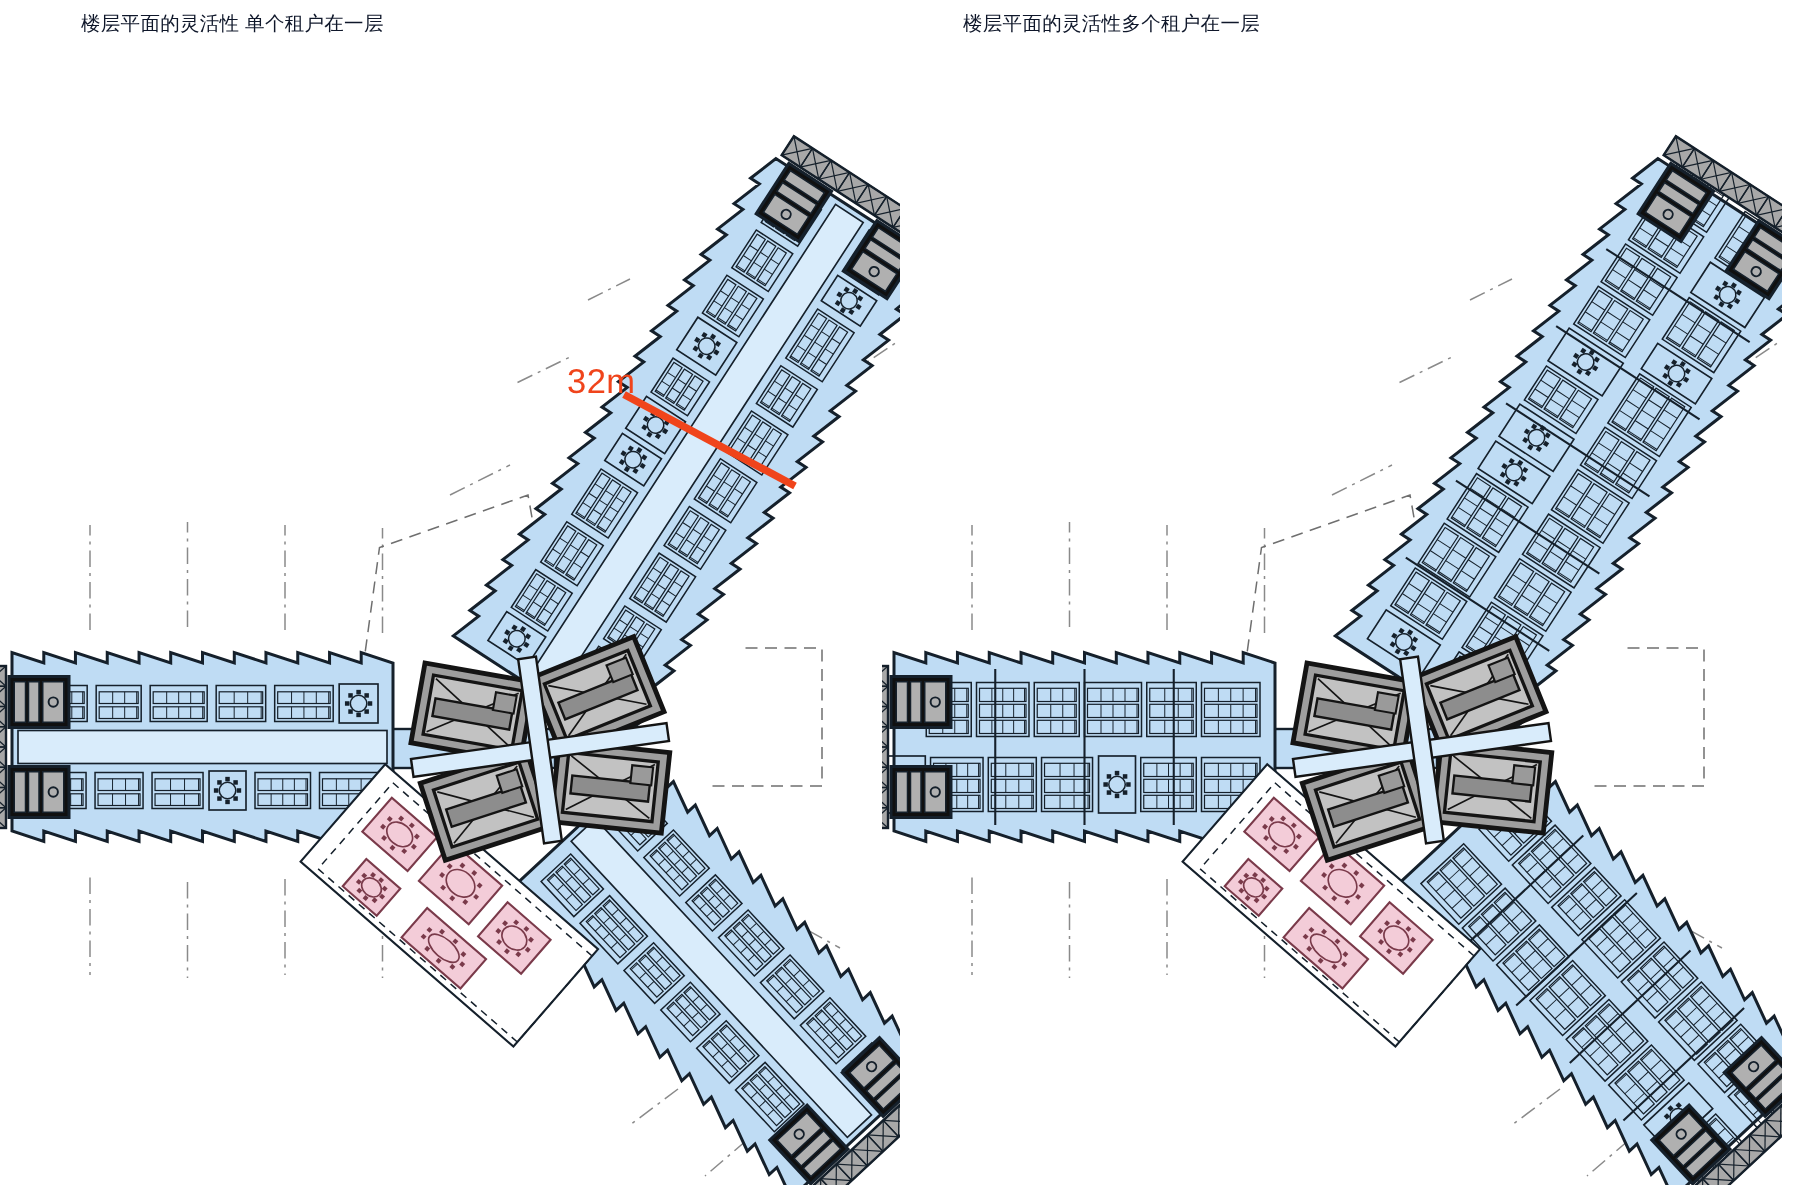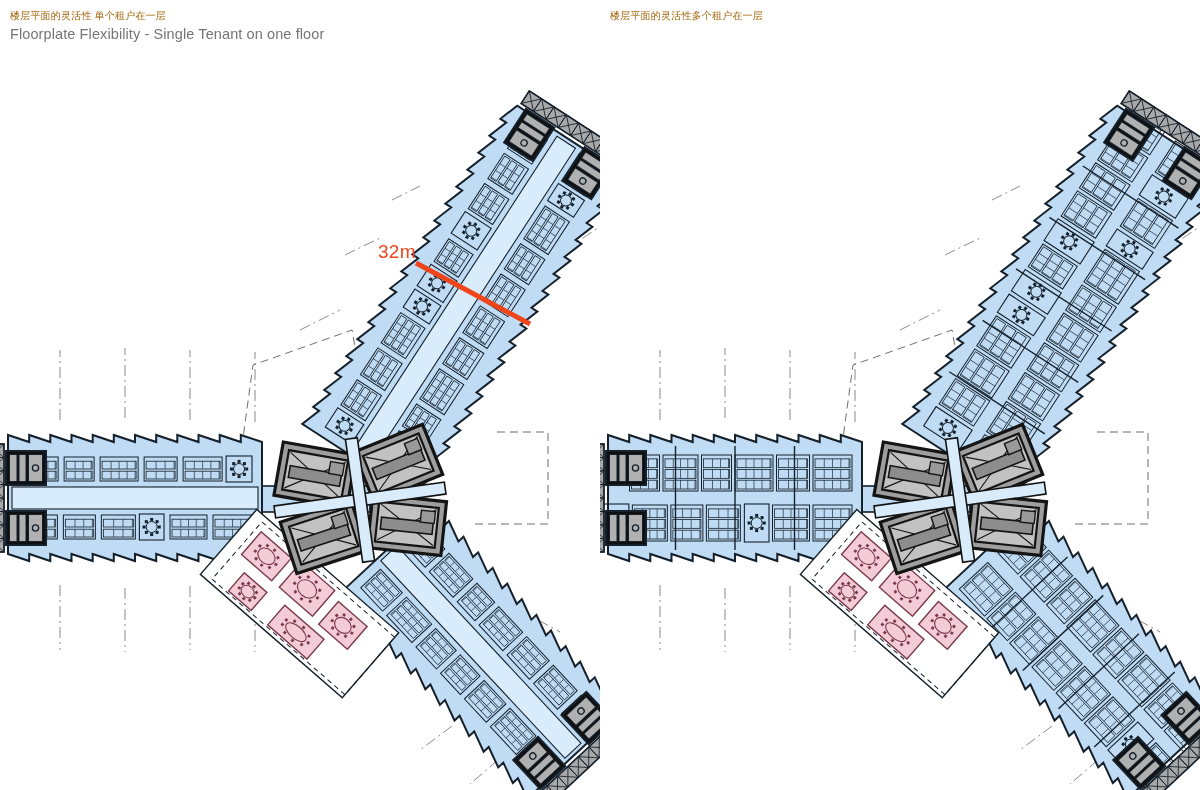--- a/index.html
+++ b/index.html
@@ -3,39 +3,38 @@
 <meta charset="utf-8">
 <style>
   html,body{margin:0;padding:0;}
   body{
     width:1200px;height:790px;background:#ffffff;
     font-family:"Liberation Sans","DejaVu Sans",sans-serif;
     overflow:hidden;position:relative;
   }
   .panel{position:absolute;top:0;height:790px;width:600px;}
   .panel.left{left:0;}
-  .panel.right{left:600px;}
+  .panel.right{left:588px;}
   .titleblock{position:absolute;left:10px;top:6px;width:560px;}
-  .title-cn{font-size:10px;color:#a16207;line-height:19px;white-space:nowrap;letter-spacing:.2px;}
+  .title-cn{font-size:13px;color:#0f172a;line-height:19px;white-space:nowrap;letter-spacing:.2px;margin-left:44px;}
   .title-en{font-size:14.5px;color:#757575;line-height:19px;white-space:nowrap;letter-spacing:.1px;}
   .plan{position:absolute;left:0;top:0;width:600px;height:790px;}
   svg{display:block;}
   .dimlabel{
-    position:absolute;font-size:19px;color:#F0441B;
+    position:absolute;font-size:23px;color:#F0441B;
     font-family:"Liberation Sans","DejaVu Sans",sans-serif;
     letter-spacing:.3px;
   }
 </style>
 </head>
 <body>
 
 <div class="panel left">
   <div class="titleblock">
     <div class="title-cn">楼层平面的灵活性 单个租户在一层</div>
-    <div class="title-en">Floorplate Flexibility - Single Tenant on one floor</div>
   </div>
   <div class="plan">
     <svg id="svg-left" width="600" height="790" viewBox="0 0 600 790" xmlns="http://www.w3.org/2000/svg">
         <g>
           <g>
             <line x1="8" y1="465" x2="120" y2="465" stroke="#8a8a8a" stroke-width="1" stroke-dasharray="11 4 2 4"></line>
             <line x1="8" y1="545" x2="120" y2="545" stroke="#8a8a8a" stroke-width="1" stroke-dasharray="11 4 2 4"></line>
             <line x1="60" y1="420" x2="60" y2="350" stroke="#8a8a8a" stroke-width="1" stroke-dasharray="11 4 2 4"></line>
             <line x1="125" y1="418" x2="125" y2="348" stroke="#8a8a8a" stroke-width="1" stroke-dasharray="11 4 2 4"></line>
             <line x1="190" y1="420" x2="190" y2="350" stroke="#8a8a8a" stroke-width="1" stroke-dasharray="11 4 2 4"></line>

